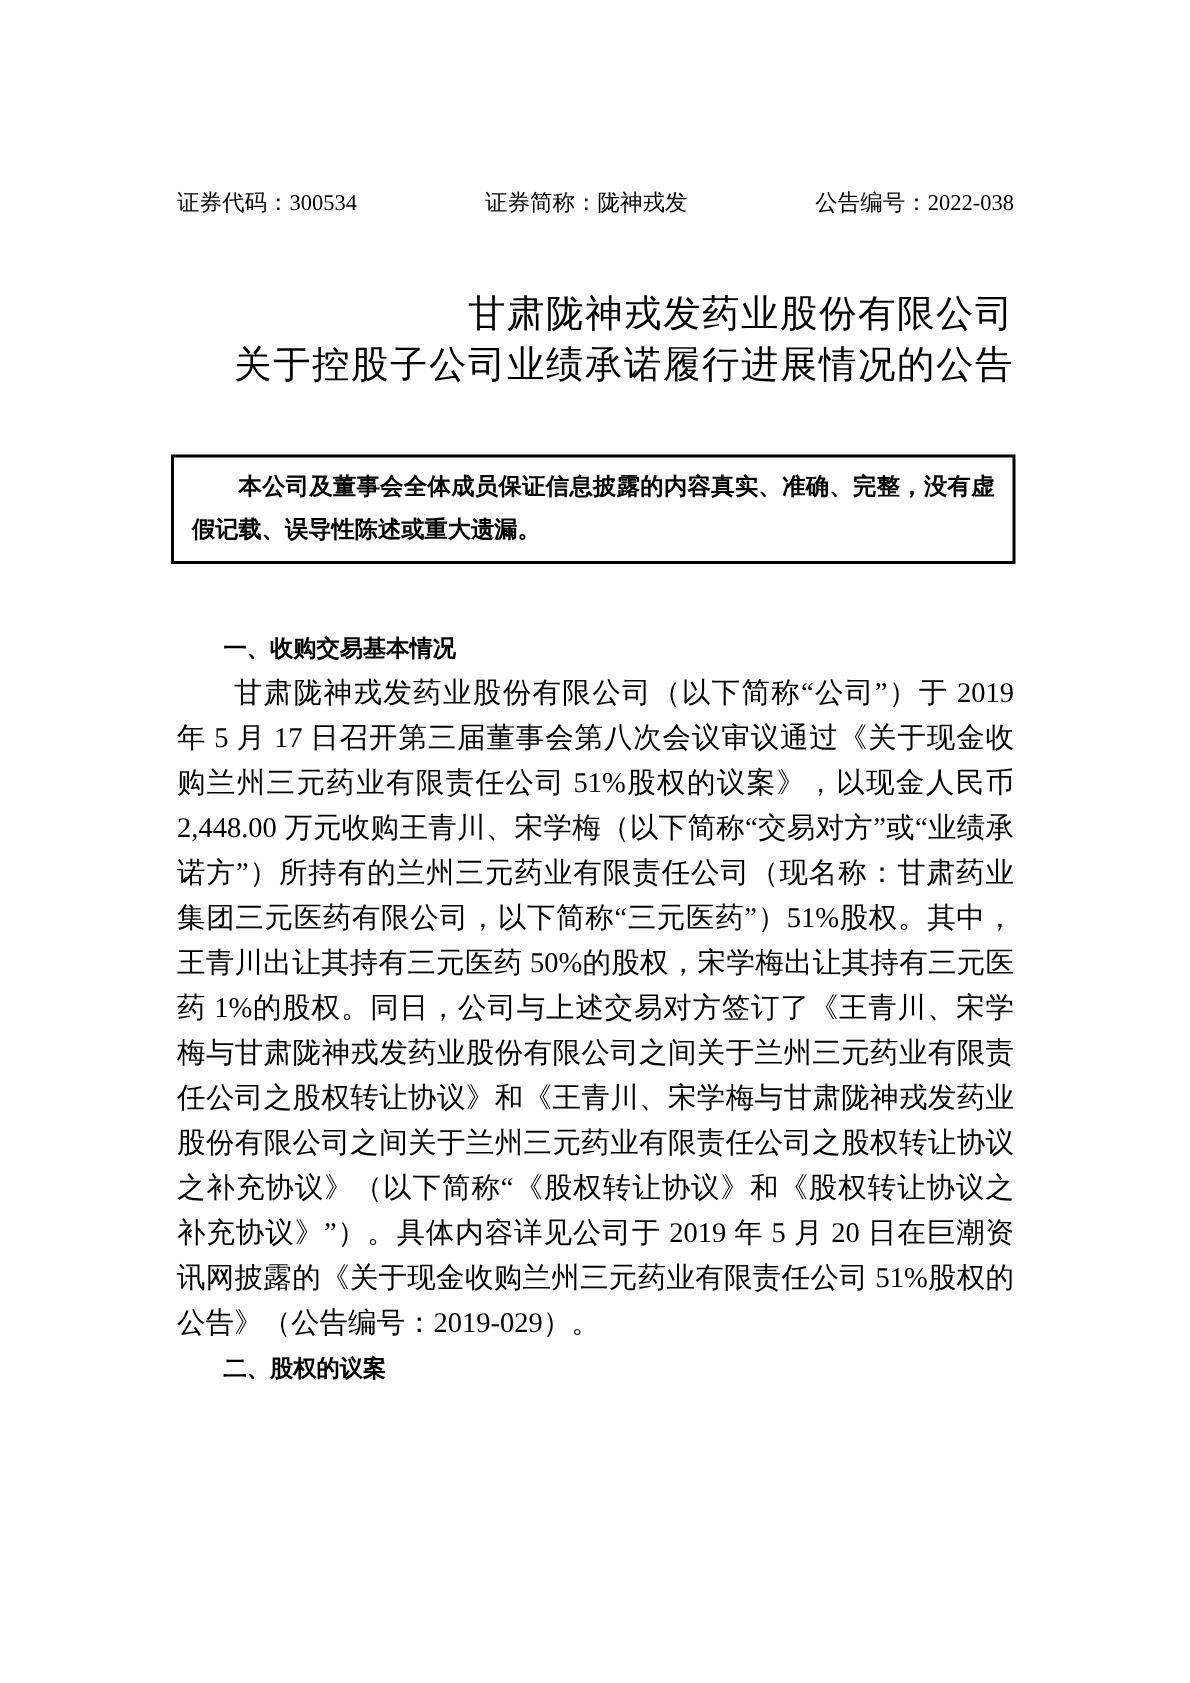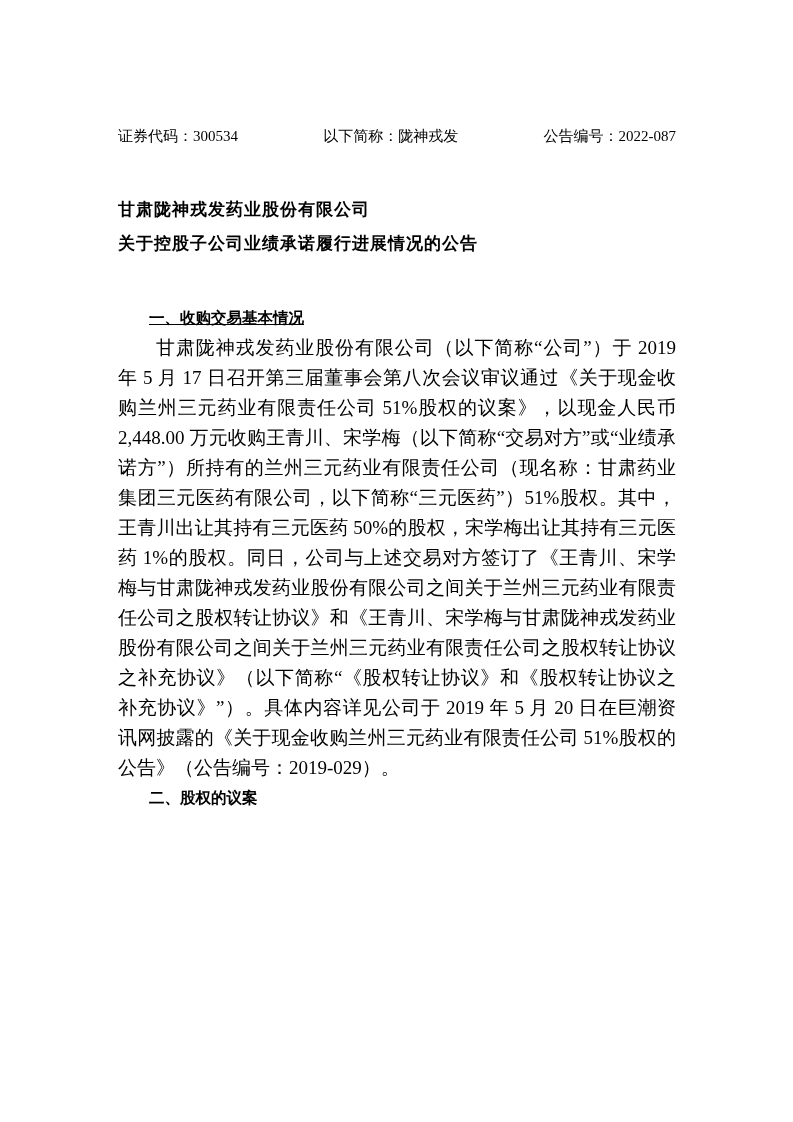--- a/index.html
+++ b/index.html
@@ -29,23 +29,23 @@
   .doc-header {
     display: flex;
     justify-content: space-between;
     align-items: baseline;
     font-size: 15px;
     line-height: 18px;
     white-space: nowrap;
   }
   .title-block {
     margin-top: 48px;
-    text-align: left;
-    font-weight: bold;
-    font-size: 17px;
+    text-align: right;
+    font-weight: normal;
+    font-size: 25px;
     line-height: 34px;
     letter-spacing: 1px;
   }
   .disclaimer-box {
     margin-top: 42px;
     margin-left: -4px;
     margin-right: -1px;
     border: 2px solid #000000;
     box-sizing: border-box;
     padding: 5px 12px 6px 12px;
@@ -60,47 +60,49 @@
   }
   .section-heading {
     margin: 0;
     font-size: 15.5px;
     font-weight: bold;
     line-height: 30px;
     text-indent: 2em;
   }
   .section-heading.first {
     margin-top: 42px;
-    text-decoration: underline;
   }
   .body-paragraph {
     margin: 0;
     font-size: 19px;
     line-height: 30px;
     text-indent: 2em;
     text-align: justify;
   }
 </style>
 </head>
 <body>
 
 <div class="page">
   <div class="content">
 
     <div class="doc-header">
       <span>证券代码：300534</span>
-      <span>以下简称：陇神戎发</span>
-      <span>公告编号：2022-087</span>
+      <span>证券简称：陇神戎发</span>
+      <span>公告编号：2022-038</span>
     </div>
 
     <div class="title-block">
       <div>甘肃陇神戎发药业股份有限公司</div>
       <div>关于控股子公司业绩承诺履行进展情况的公告</div>
     </div>
 
+    <div class="disclaimer-box">
+      <p>本公司及董事会全体成员保证信息披露的内容真实、准确、完整，没有虚假记载、误导性陈述或重大遗漏。</p>
+    </div>
 
     <h2 class="section-heading first">一、收购交易基本情况</h2>
     <p class="body-paragraph">甘肃陇神戎发药业股份有限公司（以下简称“公司”）于 2019 年 5 月 17 日召开第三届董事会第八次会议审议通过《关于现金收购兰州三元药业有限责任公司 51%股权的议案》，以现金人民币 2,448.00 万元收购王青川、宋学梅（以下简称“交易对方”或“业绩承诺方”）所持有的兰州三元药业有限责任公司（现名称：甘肃药业集团三元医药有限公司，以下简称“三元医药”）51%股权。其中，王青川出让其持有三元医药 50%的股权，宋学梅出让其持有三元医药 1%的股权。同日，公司与上述交易对方签订了《王青川、宋学梅与甘肃陇神戎发药业股份有限公司之间关于兰州三元药业有限责任公司之股权转让协议》和《王青川、宋学梅与甘肃陇神戎发药业股份有限公司之间关于兰州三元药业有限责任公司之股权转让协议之补充协议》（以下简称“《股权转让协议》和《股权转让协议之补充协议》”）。具体内容详见公司于 2019 年 5 月 20 日在巨潮资讯网披露的《关于现金收购兰州三元药业有限责任公司 51%股权的公告》（公告编号：2019-029）。</p>
 
     <h2 class="section-heading">二、股权的议案</h2>
 
   </div>
 </div>
 
 </body></html>

